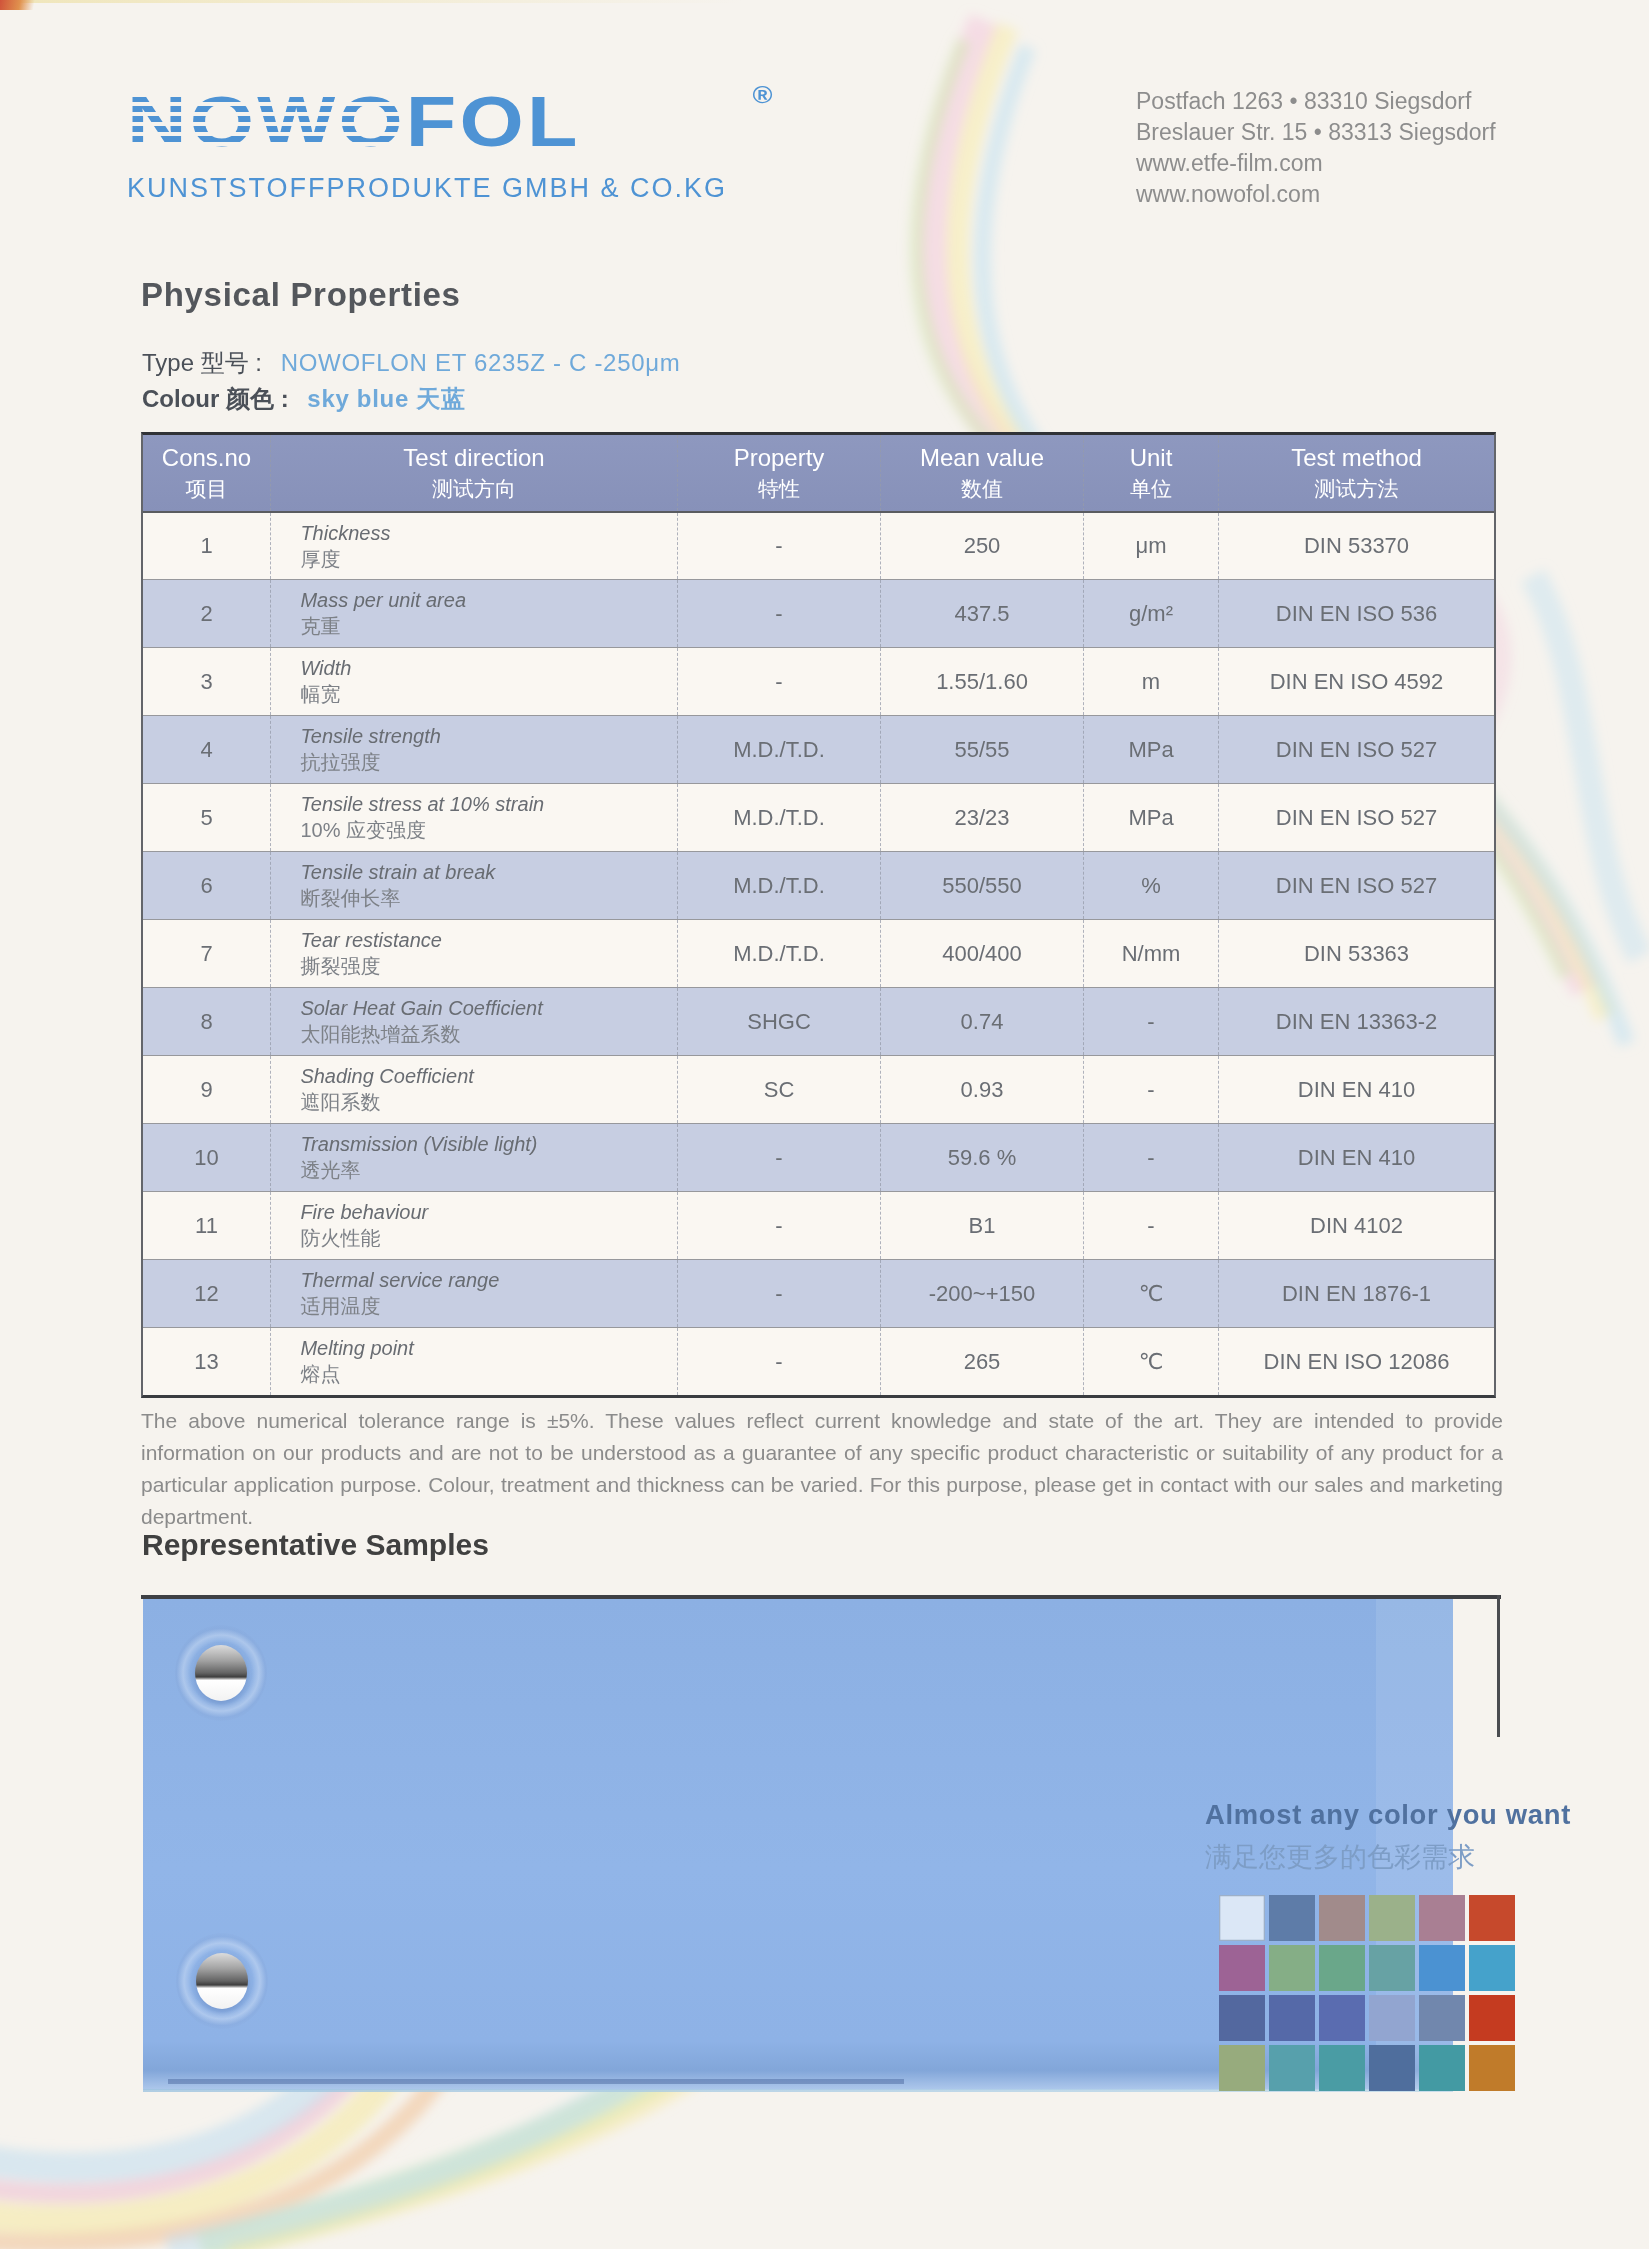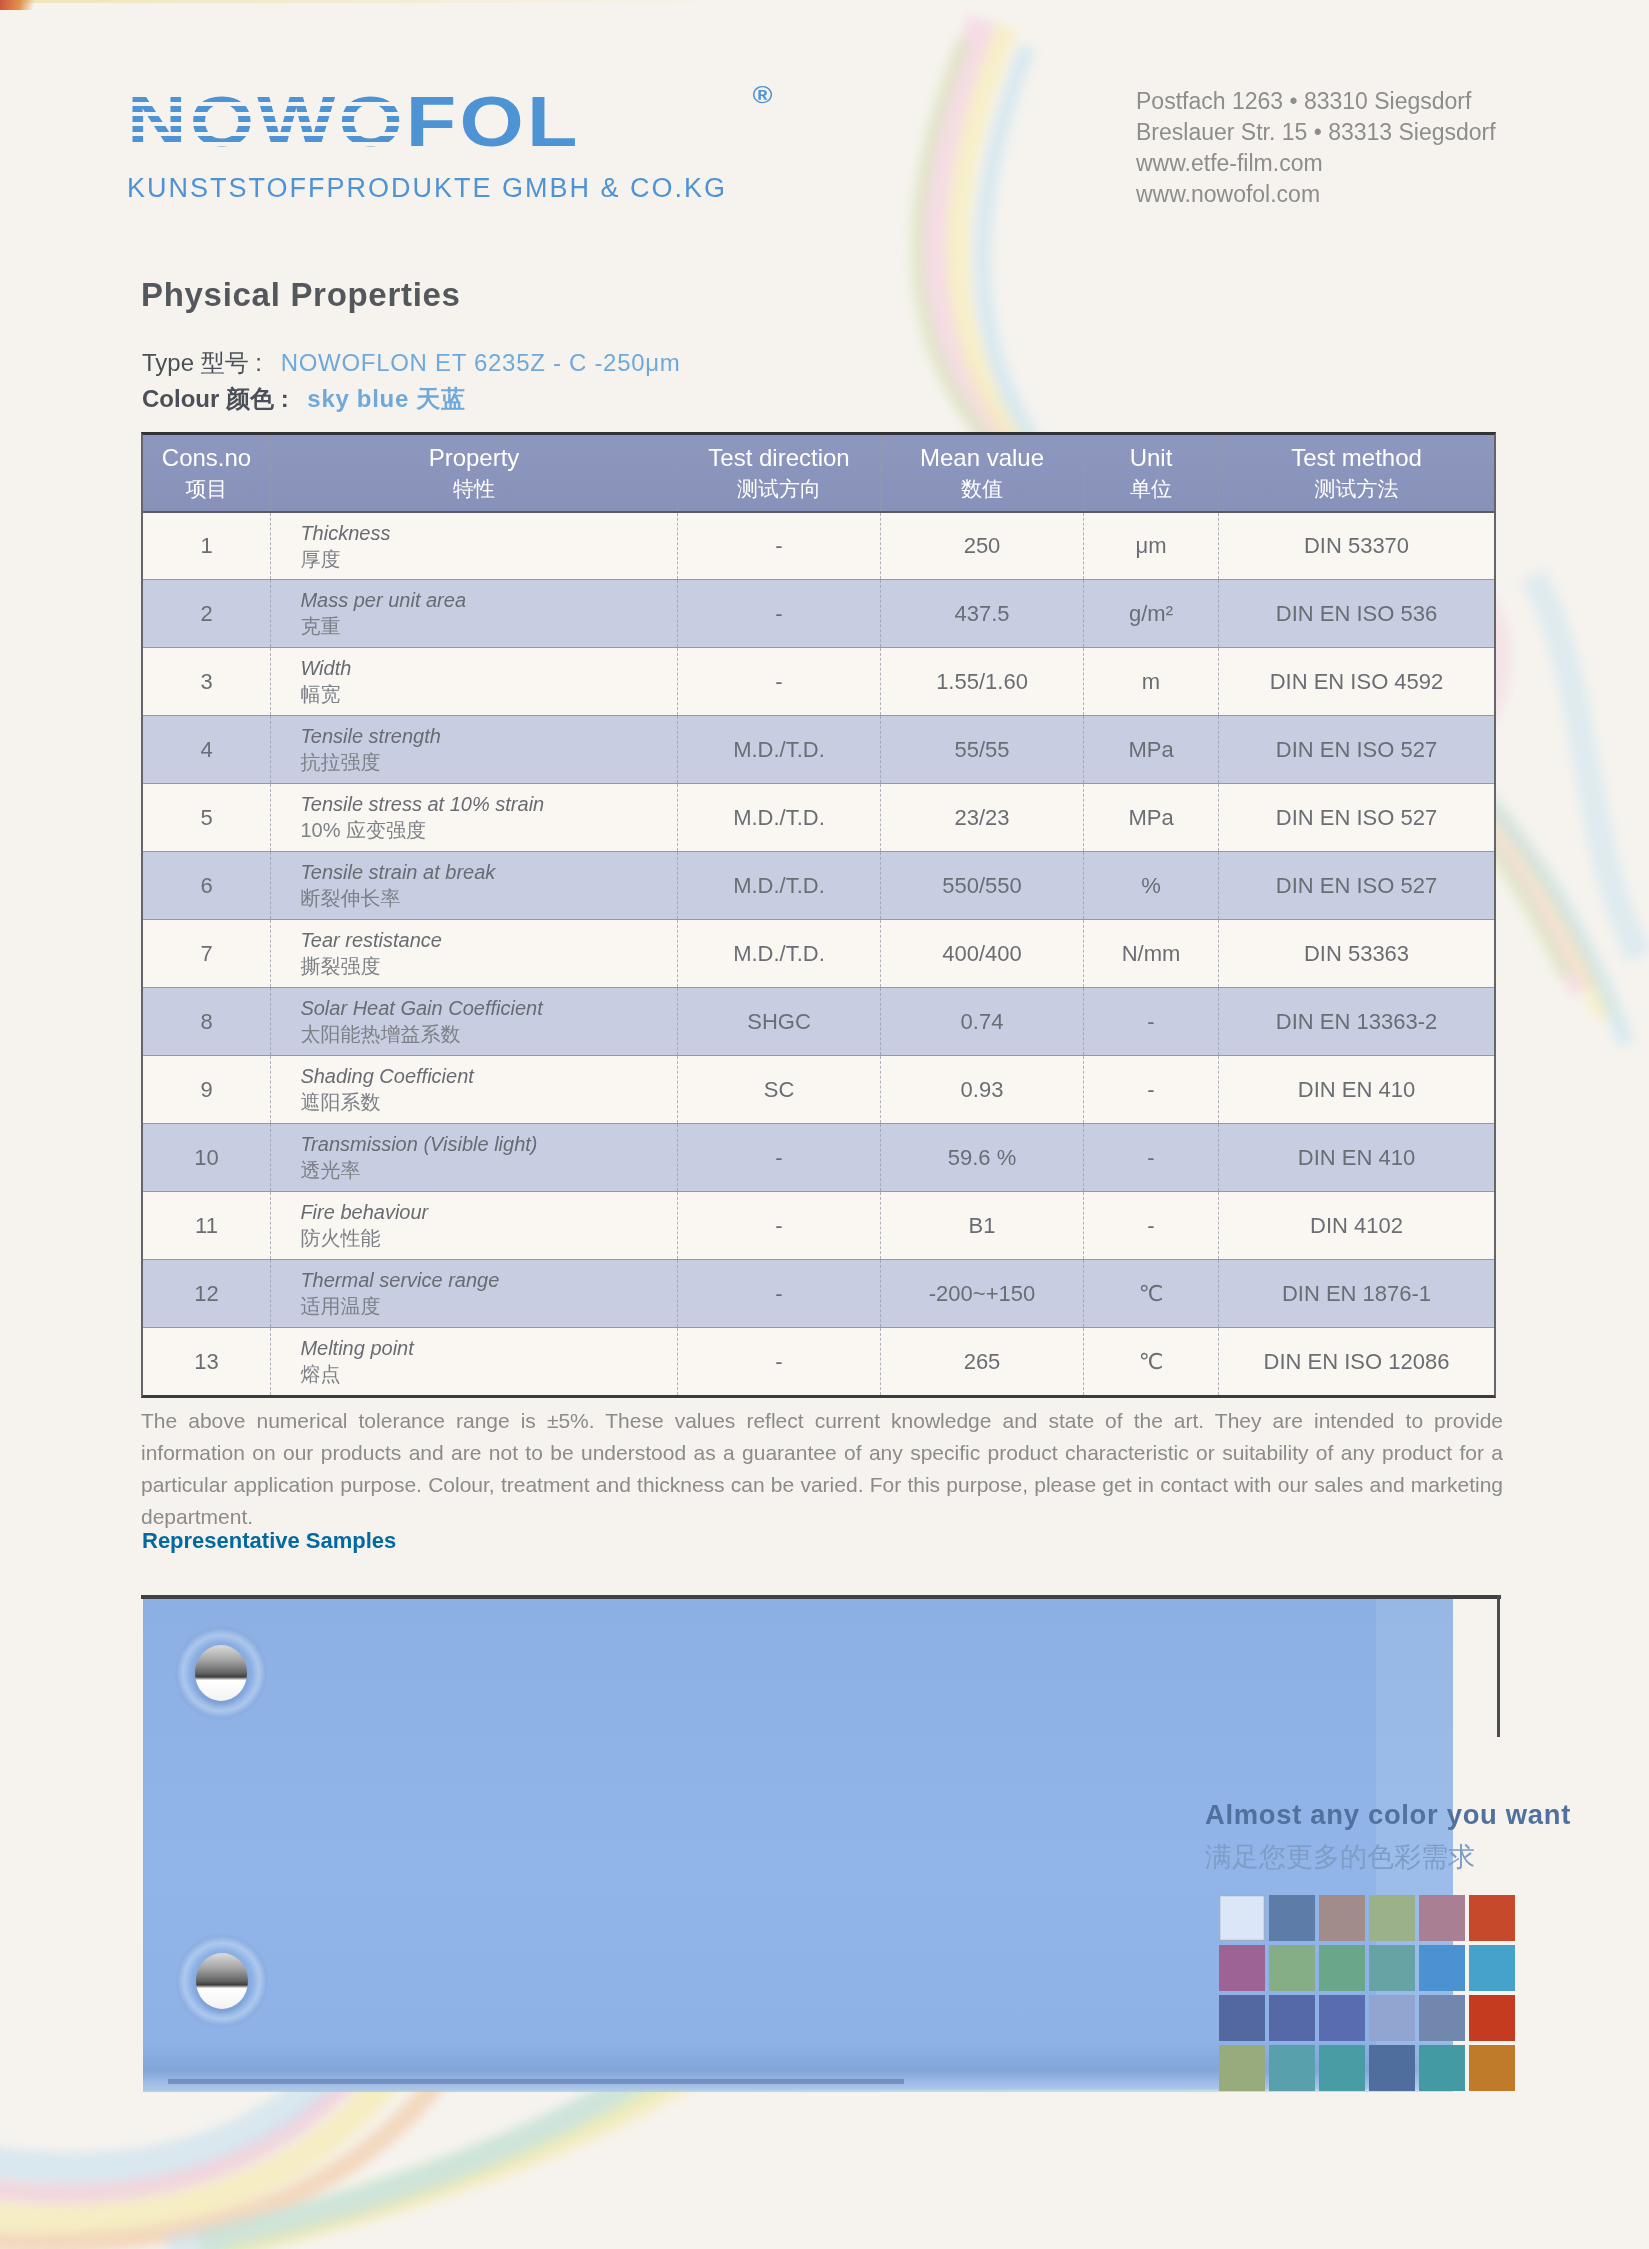--- a/index.html
+++ b/index.html
@@ -50,21 +50,21 @@
   .trow.odd { background:#faf7f2; }
   .trow.even { background:#c7cee2; }
   .cell { font-size:22px; color:#6a6e74; }
   .c-prop { align-items:flex-start; text-align:left; padding-left:29.4px; }
   .c-prop .en { font-size:20px; line-height:27px; color:#686c72;font-style:italic; }
   .c-prop .cn { font-size:20px; line-height:25.4px; color:#7d8187; }
 
   
   .disclaimer { position:absolute; left:141px; top:1405px; width:1362px;
                 font-size:21px; line-height:32px; color:#8b8b8b; text-align:justify; }
-  .samples-title { position:absolute; left:142px; top:1528px; font-size:22px; font-weight:bold; color:#0369a1;text-align:right; }
+  .samples-title { position:absolute; left:142px; top:1528px; font-size:30px; font-weight:bold; color:#404040;text-align:right; }
 
   .frame-top  { position:absolute; left:141px; top:1595px; width:1360px; height:4px; background:#3e4044; }
   .frame-right{ position:absolute; left:1497px; top:1595px; width:3.3px; height:142px; background:#4a4c50; }
 
   .film { position:absolute; left:143px; top:1599px; width:1310px; height:491px;
           background:linear-gradient(180deg,#8cb0e3 0%,#91b5e8 55%,#8eb2e6 90%,#82a6d9 96%,#aec8ec 100%); }
   .film::before { content:""; position:absolute; top:0; right:0; width:77px; height:100%;
           background:rgba(255,255,255,.10); }
   .film::after { content:""; position:absolute; left:25.4px; bottom:6px; width:736px; height:4.7px;
           background:rgba(66,96,150,.45); }
@@ -157,26 +157,26 @@
     <span class="prod-value">sky blue 天蓝</span>
   </div>
 
   <div class="ptable">
     <div class="hrow">
       <div class="hcell">
         <div class="en">Cons.no</div>
         <div class="cn">项目</div>
       </div>
       <div class="hcell">
+        <div class="en" style="width:147px;">Test direction</div>
+        <div class="cn">测试方向</div>
+      </div>
+      <div class="hcell">
         <div class="en">Property</div>
         <div class="cn">特性</div>
-      </div>
-      <div class="hcell">
-        <div class="en" style="width:147px;">Test direction</div>
-        <div class="cn">测试方向</div>
       </div>
       <div class="hcell">
         <div class="en">Mean value</div>
         <div class="cn">数值</div>
       </div>
       <div class="hcell">
         <div class="en">Unit</div>
         <div class="cn">单位</div>
       </div>
       <div class="hcell">

